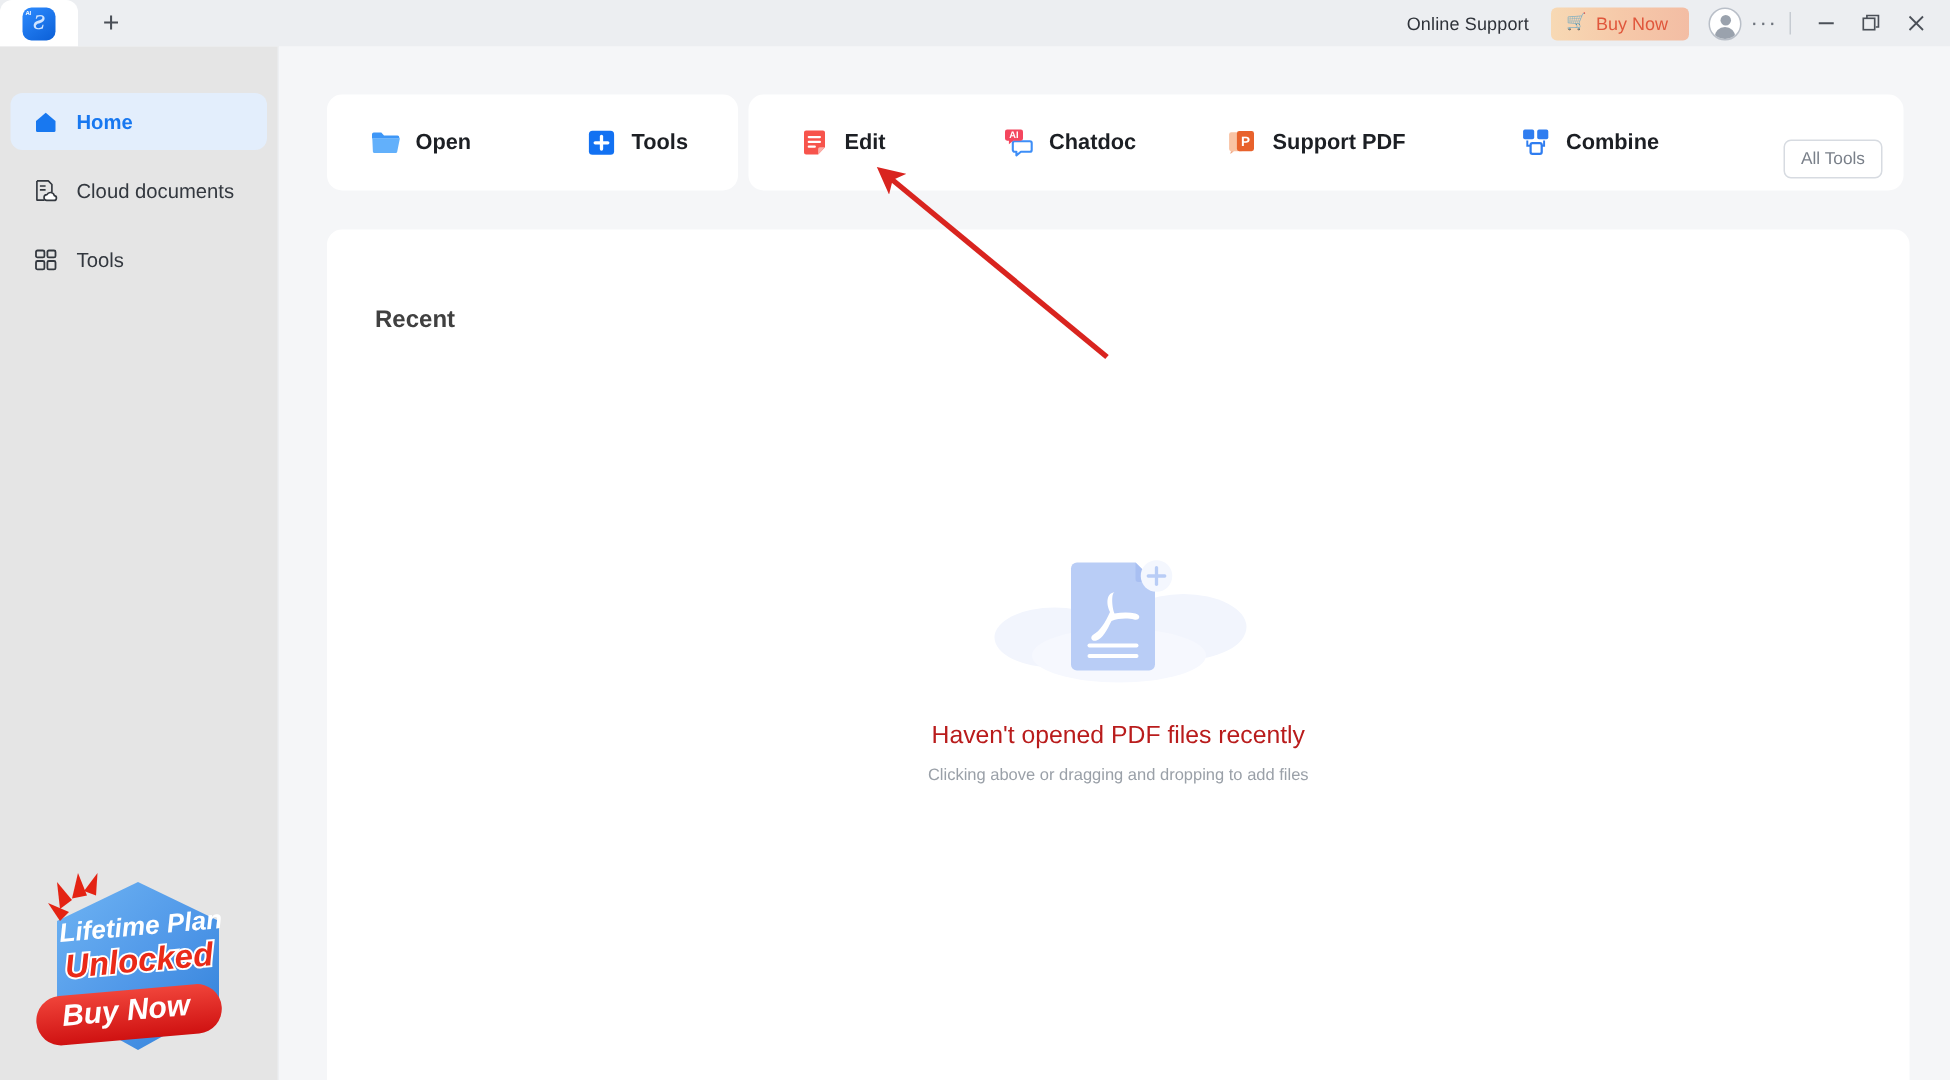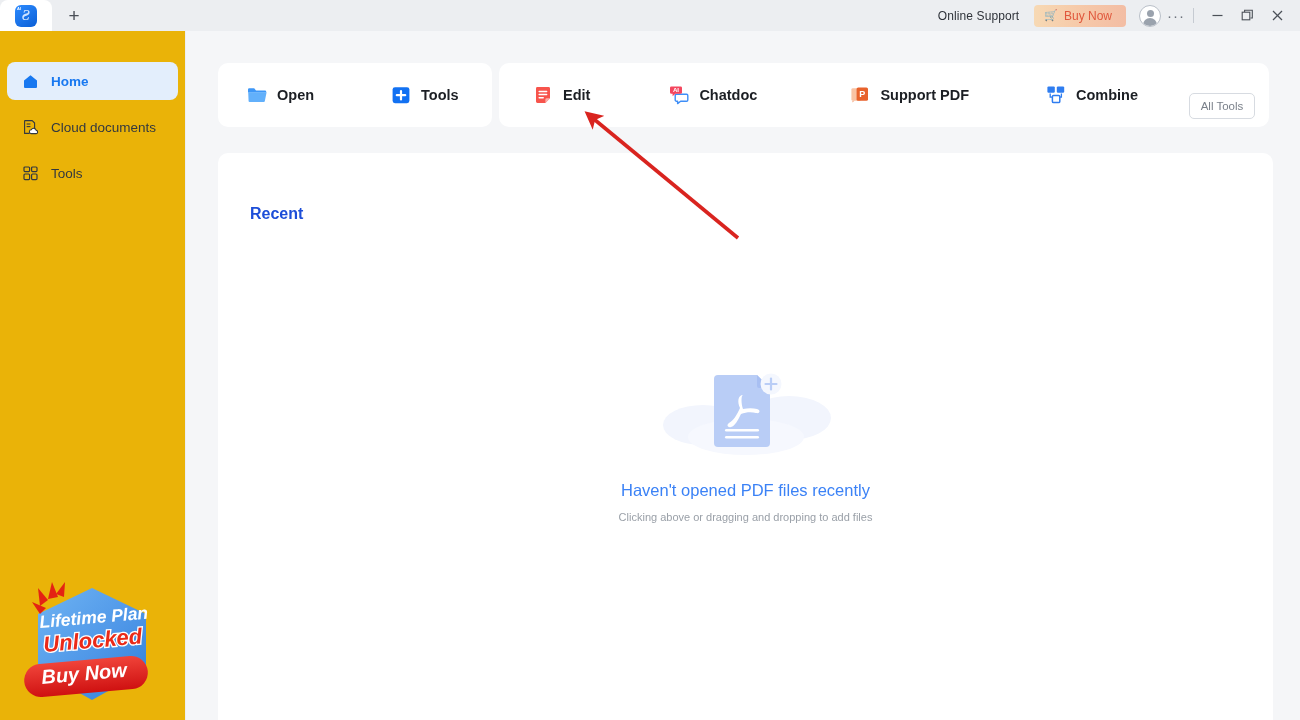--- a/index.html
+++ b/index.html
@@ -91,21 +91,21 @@
     justify-content: center; color: #4b5058; cursor: pointer;
   }
   .win-min { font-size: 13px; }
   .win-max svg { display: block; }
   .win-close { font-size: 15px; font-weight: 300; }
 
   
   .sidebar {
     position: absolute; left: 0; top: 31px;
     width: 186px; height: 689px;
-    background: #eab308;
+    background: #e5e5e5;
     border-right: 1px solid #edeff2;
     padding-top: 31px;
   }
   .nav-item {
     height: 38px; margin: 0 7px 8px 7px;
     display: flex; align-items: center; gap: 12px;
     padding-left: 15px; border-radius: 8px;
     cursor: pointer; font-size: 13.5px; color: #33383f;
   }
   .nav-item.active { background: #e3eefc; color: #1878f0; font-weight: bold; }
@@ -144,28 +144,28 @@
     font-size: 11.5px; color: #7a808a; cursor: pointer; background: #fff; margin-top: 21px;
   }
 
   .recent-card {
     position: absolute; left: 32px; top: 122px;
     width: 1055px; height: 567px;
     background: #fff; border-radius: 10px 10px 0 0;
   }
   .recent-title {
     position: absolute; left: 32px; top: 52px;
-    font-size: 16px; font-weight: bold; color: #1d4ed8;
+    font-size: 16px; font-weight: bold; color: #404040;
   }
   .empty-wrap {
     position: absolute; left: 0; top: 210px; width: 100%;
     display: flex; flex-direction: column; align-items: center;
   }
   .empty-art { width: 190px; height: 96px; position: relative; margin-bottom: 22px; }
-  .empty-title { font-size: 16.5px; color: #3b82f6; margin-bottom: 11px; }
+  .empty-title { font-size: 16.5px; color: #b91c1c; margin-bottom: 11px; }
   .empty-sub { font-size: 11px; color: #9aa0a8; }
 
   
   .arrow-layer {
     position: absolute; left: 0; top: 0; width: 1300px; height: 720px;
     pointer-events: none;
   }
 </style>
 </head>
 <body>
@@ -319,21 +319,21 @@
             <path d="M4 4.4 a1.4 1.4 0 0 1 1.4 -1.4 H16.6 a1.4 1.4 0 0 1 1.4 1.4 V14.2 L13.4 19 H5.4 A1.4 1.4 0 0 1 4 17.6 Z" fill="#f7544c"></path>
             <path d="M18 14.2 L13.4 19 V15.4 a1.2 1.2 0 0 1 1.2 -1.2 Z" fill="#fbb0ab"></path>
             <line x1="7.2" y1="7.4" x2="14.6" y2="7.4" stroke="#fff" stroke-width="1.5" stroke-linecap="round"></line>
             <line x1="7.2" y1="10.6" x2="14.6" y2="10.6" stroke="#fff" stroke-width="1.5" stroke-linecap="round"></line>
             <line x1="7.2" y1="13.8" x2="11.2" y2="13.8" stroke="#fff" stroke-width="1.5" stroke-linecap="round"></line>
           </svg>
         </span>
         <span class="tlabel">Edit</span>
       </div>
 
-      <div class="tool-btn" style="margin-right:76px;">
+      <div class="tool-btn" style="margin-right:44px;">
         <span class="tool-ico">
           <svg width="22" height="22" viewBox="0 0 22 22">
             <path d="M8.4 10.2 H18.6 a1.2 1.2 0 0 1 1.2 1.2 V16 a1.2 1.2 0 0 1 -1.2 1.2 H12.6 L9.6 19.6 V17.2 H8.4 A1.2 1.2 0 0 1 7.2 16 V11.4 A1.2 1.2 0 0 1 8.4 10.2 Z" fill="none" stroke="#3e8ef7" stroke-width="1.4" stroke-linejoin="round"></path>
             <path d="M3.4 2.4 H12.6 a1.4 1.4 0 0 1 1.4 1.4 V8.4 a1.4 1.4 0 0 1 -1.4 1.4 H7.4 L4.6 12.2 V9.8 H3.4 A1.4 1.4 0 0 1 2 8.4 V3.8 A1.4 1.4 0 0 1 3.4 2.4 Z" fill="#f4465e"></path>
             <text x="8" y="8" font-family="Liberation Sans, sans-serif" font-size="6.2" font-weight="bold" fill="#ffffff" text-anchor="middle">AI</text>
           </svg>
         </span>
         <span class="tlabel">Chatdoc</span>
       </div>
 

